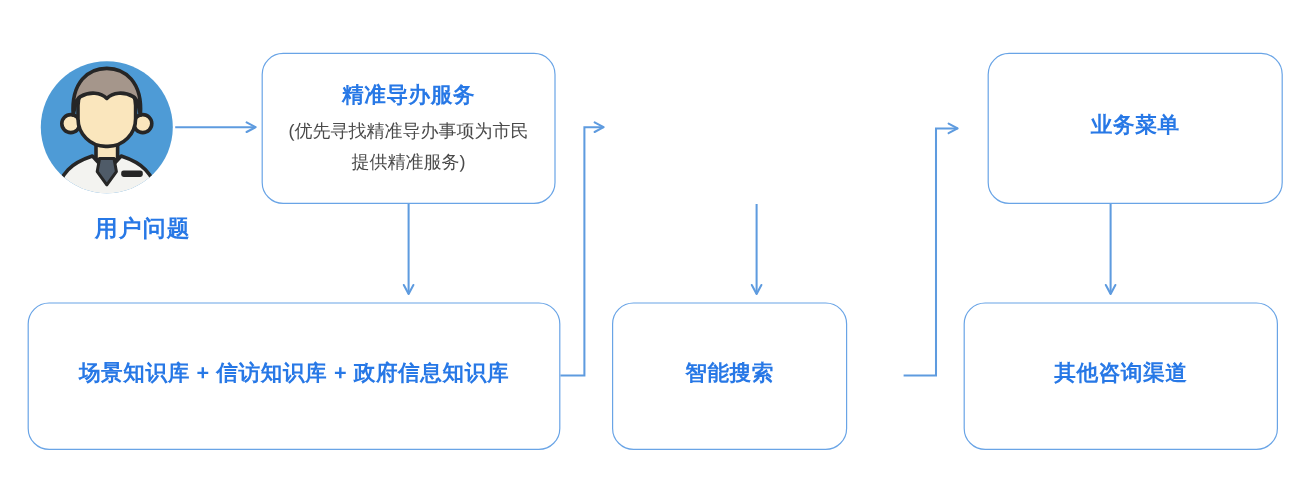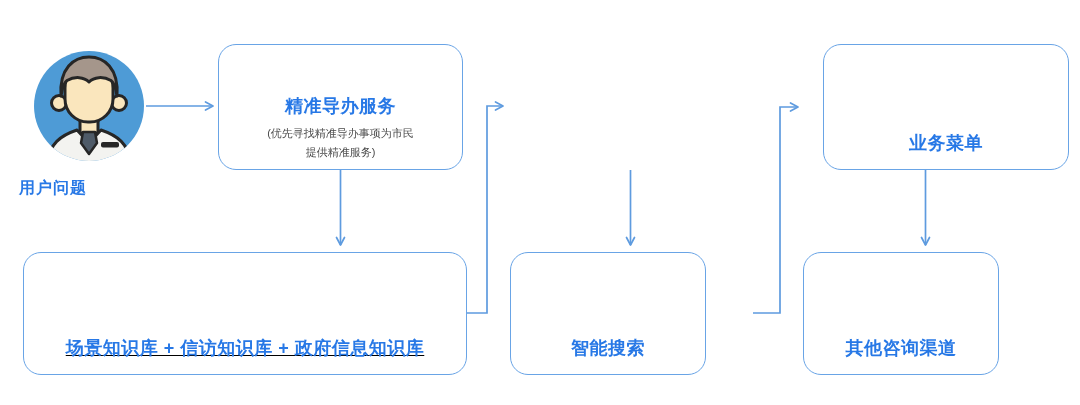--- a/index.html
+++ b/index.html
@@ -21,49 +21,49 @@
     font-family:"Liberation Sans","DejaVu Sans",sans-serif;
   }
   #connector-svg{position:absolute;left:0;top:0;width:1080px;height:405px;pointer-events:none;}
   .edge{fill:none;stroke:var(--arrow);stroke-width:1.7px;}
   .arrowhead-path{fill:none;stroke:var(--arrow);stroke-width:1.7px;stroke-linecap:round;stroke-linejoin:round;}
 
   .node{
     position:absolute;background:#fff;
     border:1.6px solid var(--box-border);
     border-radius:18px;
-    display:flex;flex-direction:column;align-items:center;justify-content:flex-end;
+    display:flex;flex-direction:column;align-items:center;justify-content:center;
     text-align:center;box-sizing:border-box;padding:8px 10px;
   }
   .node-title{
     font-size:18px;font-weight:bold;color:var(--title-blue);
     line-height:1.45;margin-bottom:5px;white-space:pre-line;letter-spacing:.5px;
   }
   .node-body{
-    font-size:11px;color:var(--body-text);line-height:1.68;white-space:pre-line;
+    font-size:15px;color:var(--body-text);line-height:1.68;white-space:pre-line;
   }
   #node-guide  {left:218px;top:44px;width:245px;height:126px;}
   #node-matters{left:508px;top:44px;width:245px;height:126px;}
   #node-menu   {left:803px;top:44px;width:246px;height:126px;margin-left:20px;}
-  #node-kb     {left:23px; top:252px;width:444px;height:123px;text-decoration:underline;}
+  #node-kb     {left:23px; top:252px;width:444px;height:123px;}
   #node-search {left:510px;top:252px;width:196px;height:123px;}
-  #node-other  {left:803px;top:252px;width:196px;height:123px;}
+  #node-other  {left:803px;top:252px;width:262px;height:123px;}
 
   .kb-dashed{
     border:1.6px dashed var(--dashed-border);
     border-radius:9px;
     margin-top:11px;
     width:368px;box-sizing:border-box;
     padding:7px 6px;
   }
   .avatar{position:absolute;left:32px;top:49px;width:114px;height:114px;}
   .avatar svg{display:block;width:114px;height:114px;}
   .actor-label{
     position:absolute;left:19px;top:178px;width:140px;
-    text-align:left;font-size:16px;font-weight:bold;color:var(--title-blue);
+    text-align:right;font-size:19px;font-weight:bold;color:var(--title-blue);
     letter-spacing:1px;
   }
 </style>
 </head>
 <body>
 
 <div class="stage">
 
   <svg id="connector-svg" viewBox="0 0 1080 405">
     <defs>

